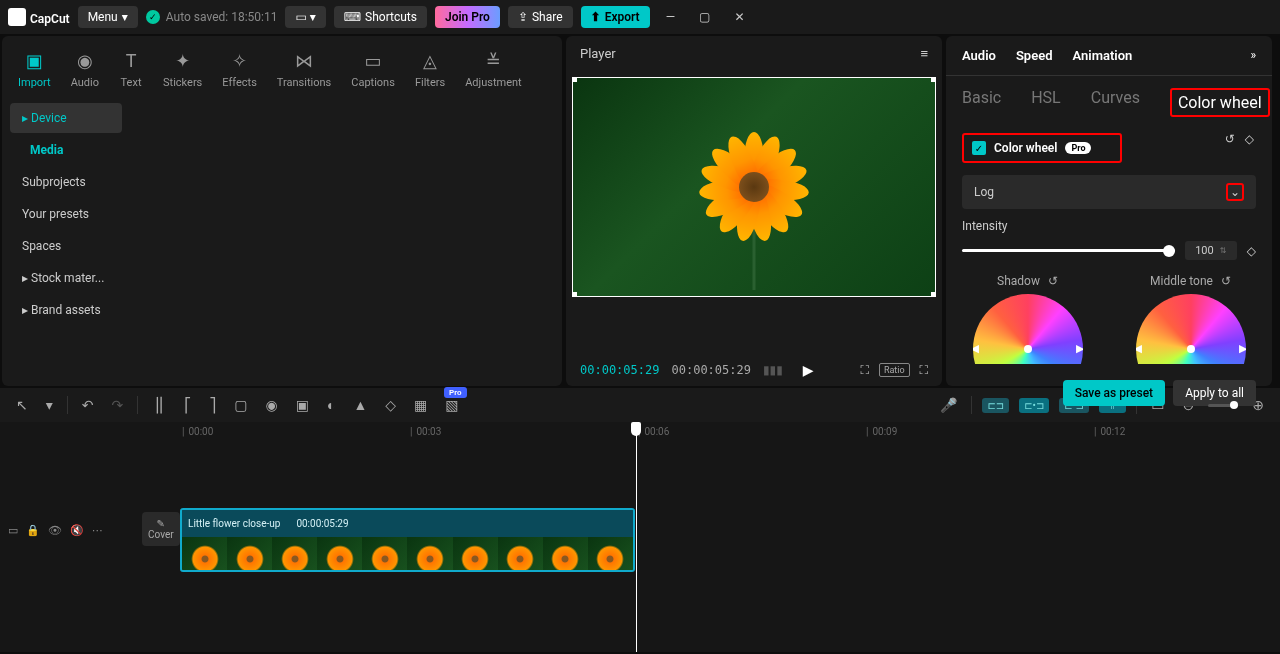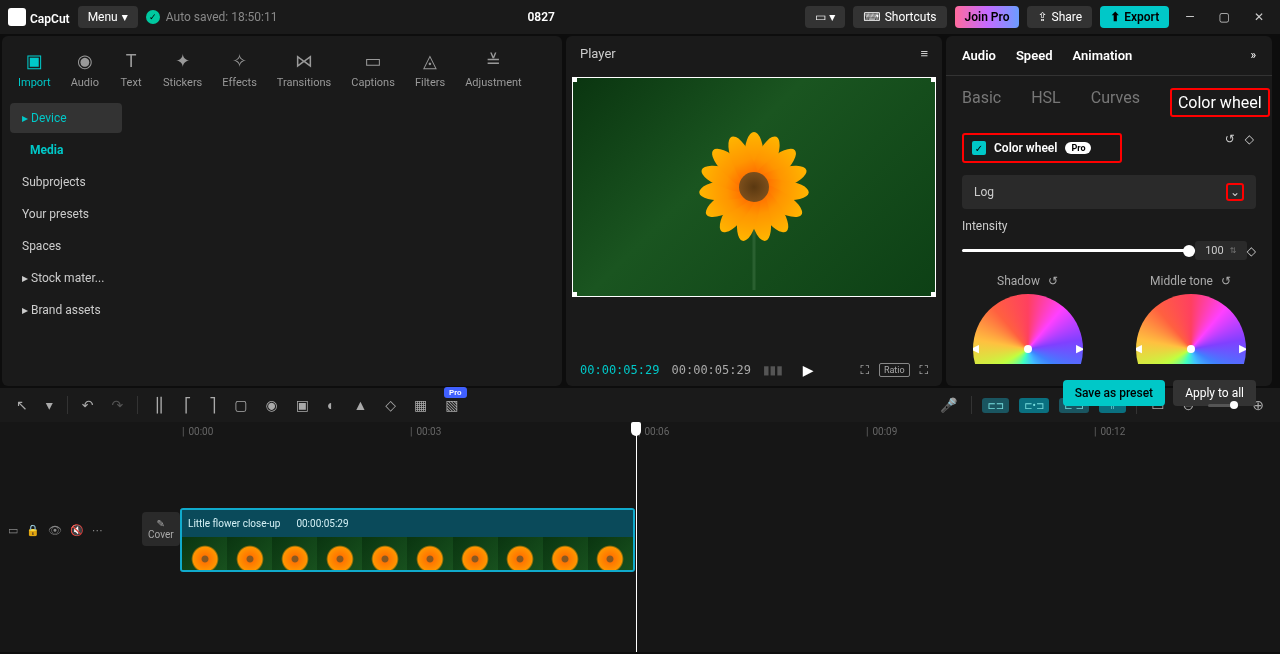--- a/index.html
+++ b/index.html
@@ -60,21 +60,21 @@
 .red-box{border:2px solid #ff0000;border-radius:3px;}
 .cw-section{padding:8px 16px;}
 .cw-row{display:flex;align-items:center;gap:8px;padding:6px 8px;}
 .checkbox{width:14px;height:14px;background:#00c8c8;border-radius:2px;display:inline-flex;align-items:center;justify-content:center;color:#000;font-size:10px;}
 .pro-badge{background:#fff;color:#000;font-weight:700;font-size:9px;padding:1px 6px;border-radius:8px;}
 .cw-icons{margin-left:auto;display:flex;gap:10px;}
 .dropdown{display:flex;align-items:center;justify-content:space-between;background:#2a2a2a;padding:8px 12px;border-radius:4px;margin:4px 16px;}
 .dd-chevron{padding:0 2px;}
 .intensity-section{padding:6px 16px;}
 .intensity-label{color:#ccc;font-size:12px;margin-bottom:8px;}
-.slider-row{display:flex;align-items:center;}
+.slider-row{display:flex;align-items:center;gap:10px;}
 .slider-track{flex:1;height:3px;background:#fff;position:relative;border-radius:2px;}
 .slider-thumb{position:absolute;right:0;top:50%;transform:translate(0,-50%);width:12px;height:12px;background:#fff;border-radius:50%;}
 .num-input{background:#2a2a2a;padding:3px 8px;border-radius:3px;display:flex;align-items:center;gap:6px;font-size:11px;width:52px;justify-content:center;}
 .wheels-row{display:flex;justify-content:space-around;padding:8px 0;}
 .wheel-block{text-align:center;}
 .wheel-label{display:flex;align-items:center;justify-content:center;gap:8px;color:#aaa;font-size:12px;margin-bottom:6px;}
 .color-wheel{width:110px;height:70px;position:relative;overflow:hidden;}
 .cw-circle{width:110px;height:110px;border-radius:50%;background:conic-gradient(from 0deg,#ff4060,#ff40ff,#8040ff,#4080ff,#40c0ff,#40ffc0,#c0ff40,#ffc040,#ff6040,#ff4060);position:absolute;top:0;}
 .cw-dot{position:absolute;left:50%;top:55px;transform:translate(-50%,-50%);width:8px;height:8px;background:#fff;border-radius:50%;}
 .cw-arrow{position:absolute;top:48px;color:#fff;font-size:11px;}
@@ -116,21 +116,20 @@
     <span>CapCut</span>
   </div>
   <div class="menu-btn">
     <span>Menu</span>
     <span>▾</span>
   </div>
   <div class="autosaved">
     <span class="check-icon">✓</span>
     <span>Auto saved: 18:50:11</span>
   </div>
-  <div class="title-center">0827</div>
   <div class="titlebar-right">
     <div class="tb-btn">▭ ▾</div>
     <div class="tb-btn">
       <span>⌨</span>
       <span>Shortcuts</span>
     </div>
     <div class="tb-btn join-pro">Join Pro</div>
     <div class="tb-btn">
       <span>⇪</span>
       <span>Share</span>

